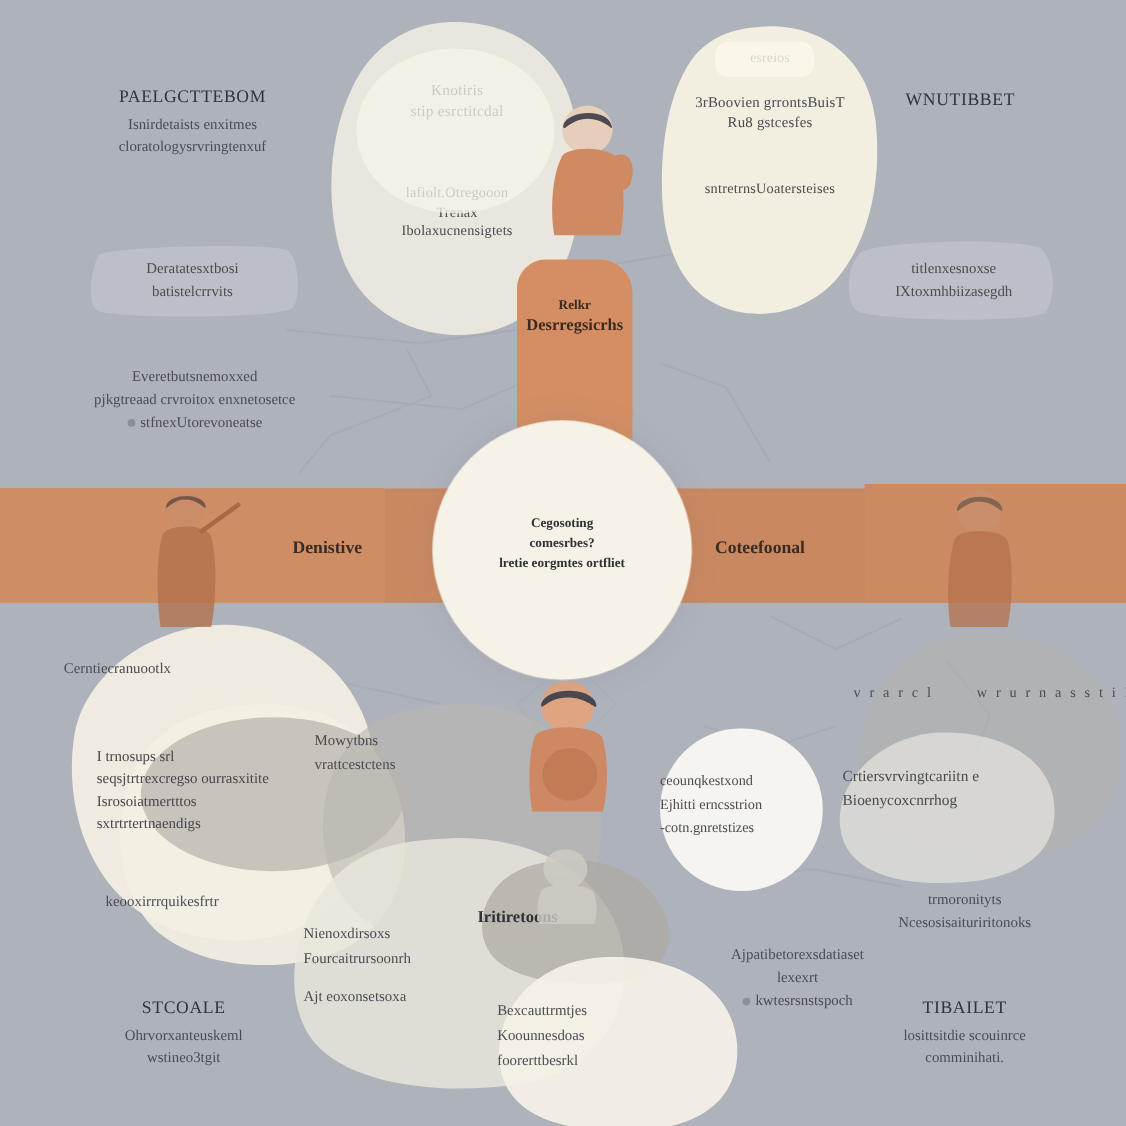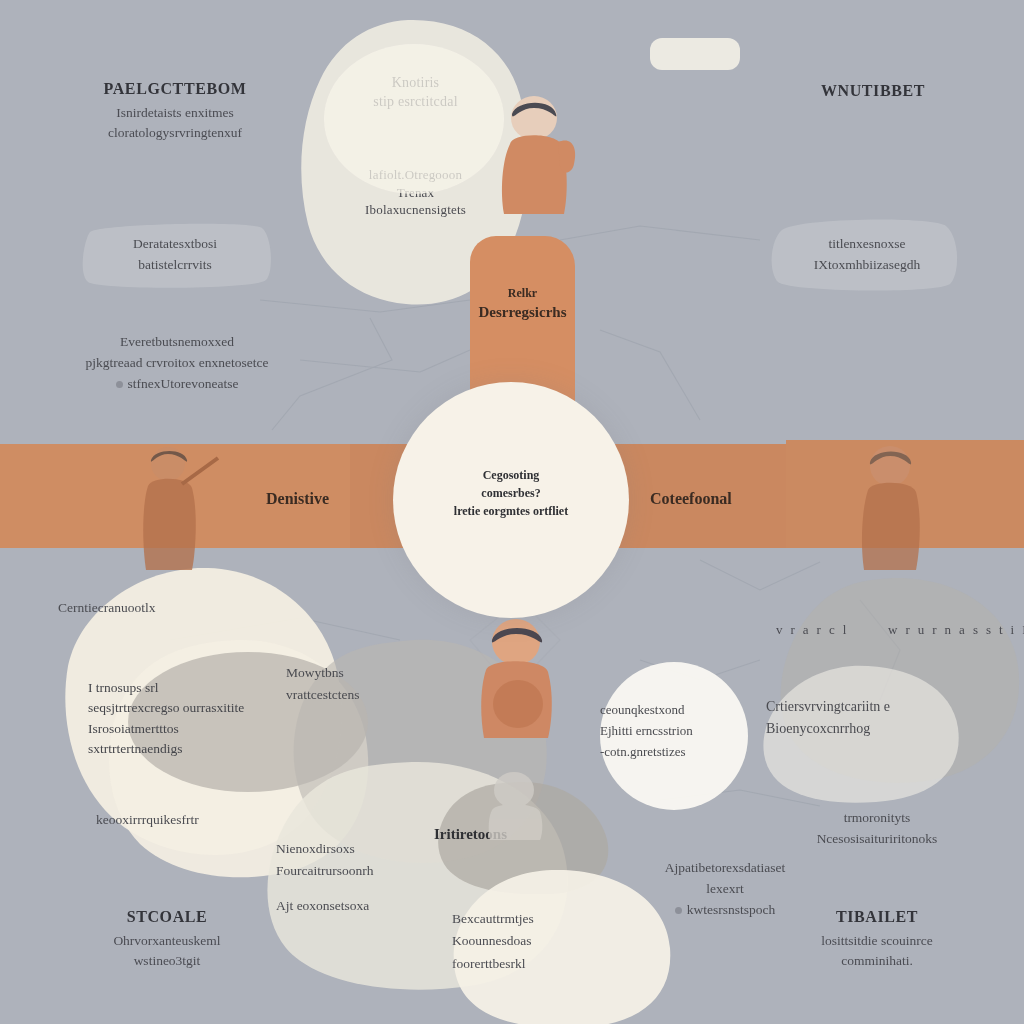--- a/index.html
+++ b/index.html
@@ -98,21 +98,21 @@
     white-space: nowrap;
   }
 
   
   .corner {
     position: absolute;
     width: 250px;
     text-align: center;
   }
   .corner .head {
-    font-weight: bold;
+    font-weight: normal;
     font-size: 16px;
     letter-spacing: .6px;
     color: #33343a;
     display: block;
     margin-bottom: 5px;
   }
   .corner .sub {
     display: block;
     font-size: 13.5px;
     line-height: 1.5;
@@ -188,20 +188,37 @@
       <span>lafiolt.Otregooon</span><br>
       <span>Trenax</span><br>
       <span>Ibolaxucnensigtets</span>
     </div>
   </div>
 
   <div class="blob" style="left:324px; top:44px; width:180px; height:150px;">
     <div style="width:180px;height:150px;border-radius:50%;background:#F7F4EA;opacity:.75;"></div>
   </div>
 
+  <div class="blob soft" style="left:600px; top:22px; width:200px; height:270px;">
+    <svg width="200" height="270" viewBox="0 0 200 270">
+      <path d="M96,2 C150,0 190,34 196,88 C202,142 190,196 162,230
+               C134,264 84,272 50,254 C18,238 4,200 2,158
+               C0,110 8,58 32,28 C50,8 72,3 96,2 Z" fill="#F6F1E2" opacity="0.95"></path>
+    </svg>
+    <div class="label" style="top:22px; font-size:12.5px;">
+      <span>esreios</span>
+    </div>
+    <div class="label" style="top:62px; font-size:13.5px;">
+      <span>3rBoovien grrontsBuisT</span><br>
+      <span>Ru8 gstcesfes</span>
+    </div>
+    <div class="label" style="top:140px; font-size:13px;">
+      <span>sntretrnsUoatersteises</span>
+    </div>
+  </div>
 
   <div class="blob" style="left:650px; top:38px; width:90px; height:32px;">
     <div style="width:90px;height:32px;border-radius:12px;background:#FBF7EC;opacity:.8;"></div>
   </div>
 
   <div class="blob" style="left:76px; top:220px; width:200px; height:70px;">
     <svg width="200" height="70" viewBox="0 0 200 70">
       <path d="M14,12 C20,4 176,0 186,8 C196,16 198,52 190,60
                C180,70 22,70 12,62 C2,54 8,20 14,12 Z" fill="#C2C5CB" opacity="0.7"></path>
     </svg>
@@ -319,21 +336,21 @@
   <div class="label" style="position:absolute; left:766px; top:696px; width:200px; font-size:14px; line-height:1.6; color:#4a4b50;">
     <span>Crtiersvrvingtcariitn e</span><br>
     <span>Bioenycoxcnrrhog</span>
   </div>
 
   <div class="hbar"></div>
   <div class="hbar-notch-l"></div>
   <div class="hbar-notch-r"></div>
   <div class="vbar"></div>
 
-  <div class="bar-label" style="left:470px; top:284px; width:105px; text-align:center; white-space:normal; font-size:13px; line-height:1.4;">
+  <div class="bar-label" style="left:470px; top:268px; width:105px; text-align:center; white-space:normal; font-size:13px; line-height:1.4;">
     <span style="font-size:12px;">Relkr</span><br>
     <span style="font-size:15px;">Desrregsicrhs</span>
   </div>
 
   <div class="figure" style="left:482px; top:92px;">
     <svg width="108" height="122" viewBox="0 0 108 122">
       <g fill="#D08A63">
         <ellipse cx="52" cy="26" rx="23" ry="22" fill="#E7CEBB"></ellipse>
         <path d="M30,22 C34,8 70,6 74,22 C76,30 70,16 52,16 C36,16 30,30 30,22 Z" fill="#4a4a52"></path>
         <path d="M28,52 C30,40 76,40 80,54 C86,74 86,104 82,122 L22,122 C18,100 20,68 28,52 Z"></path>

